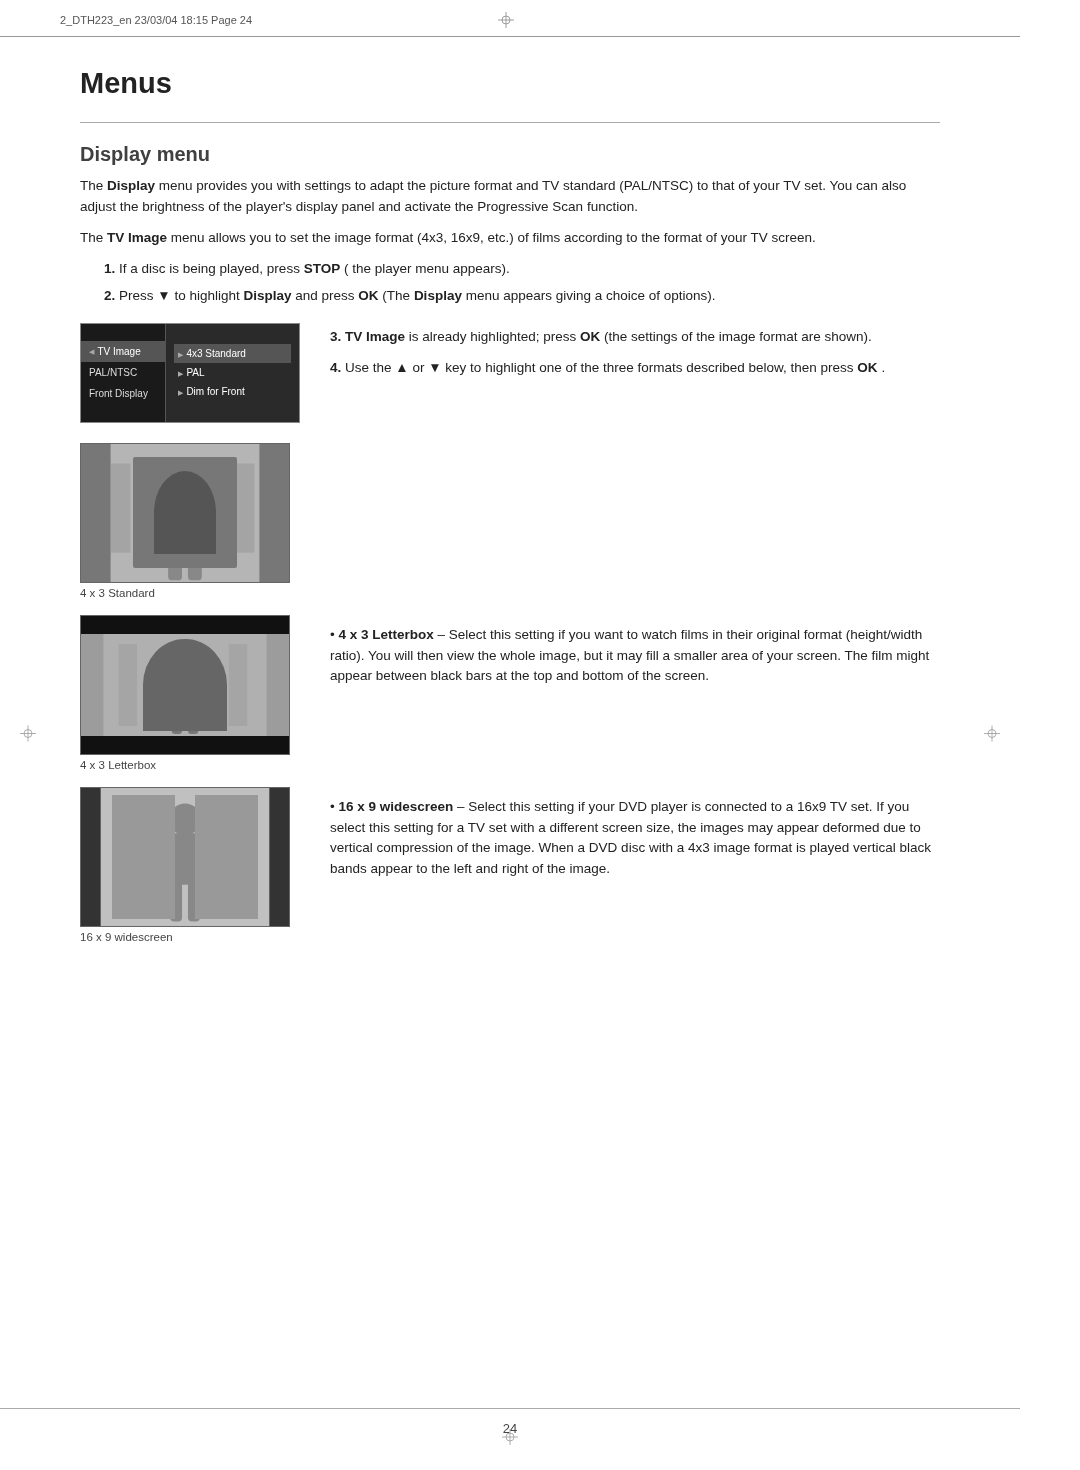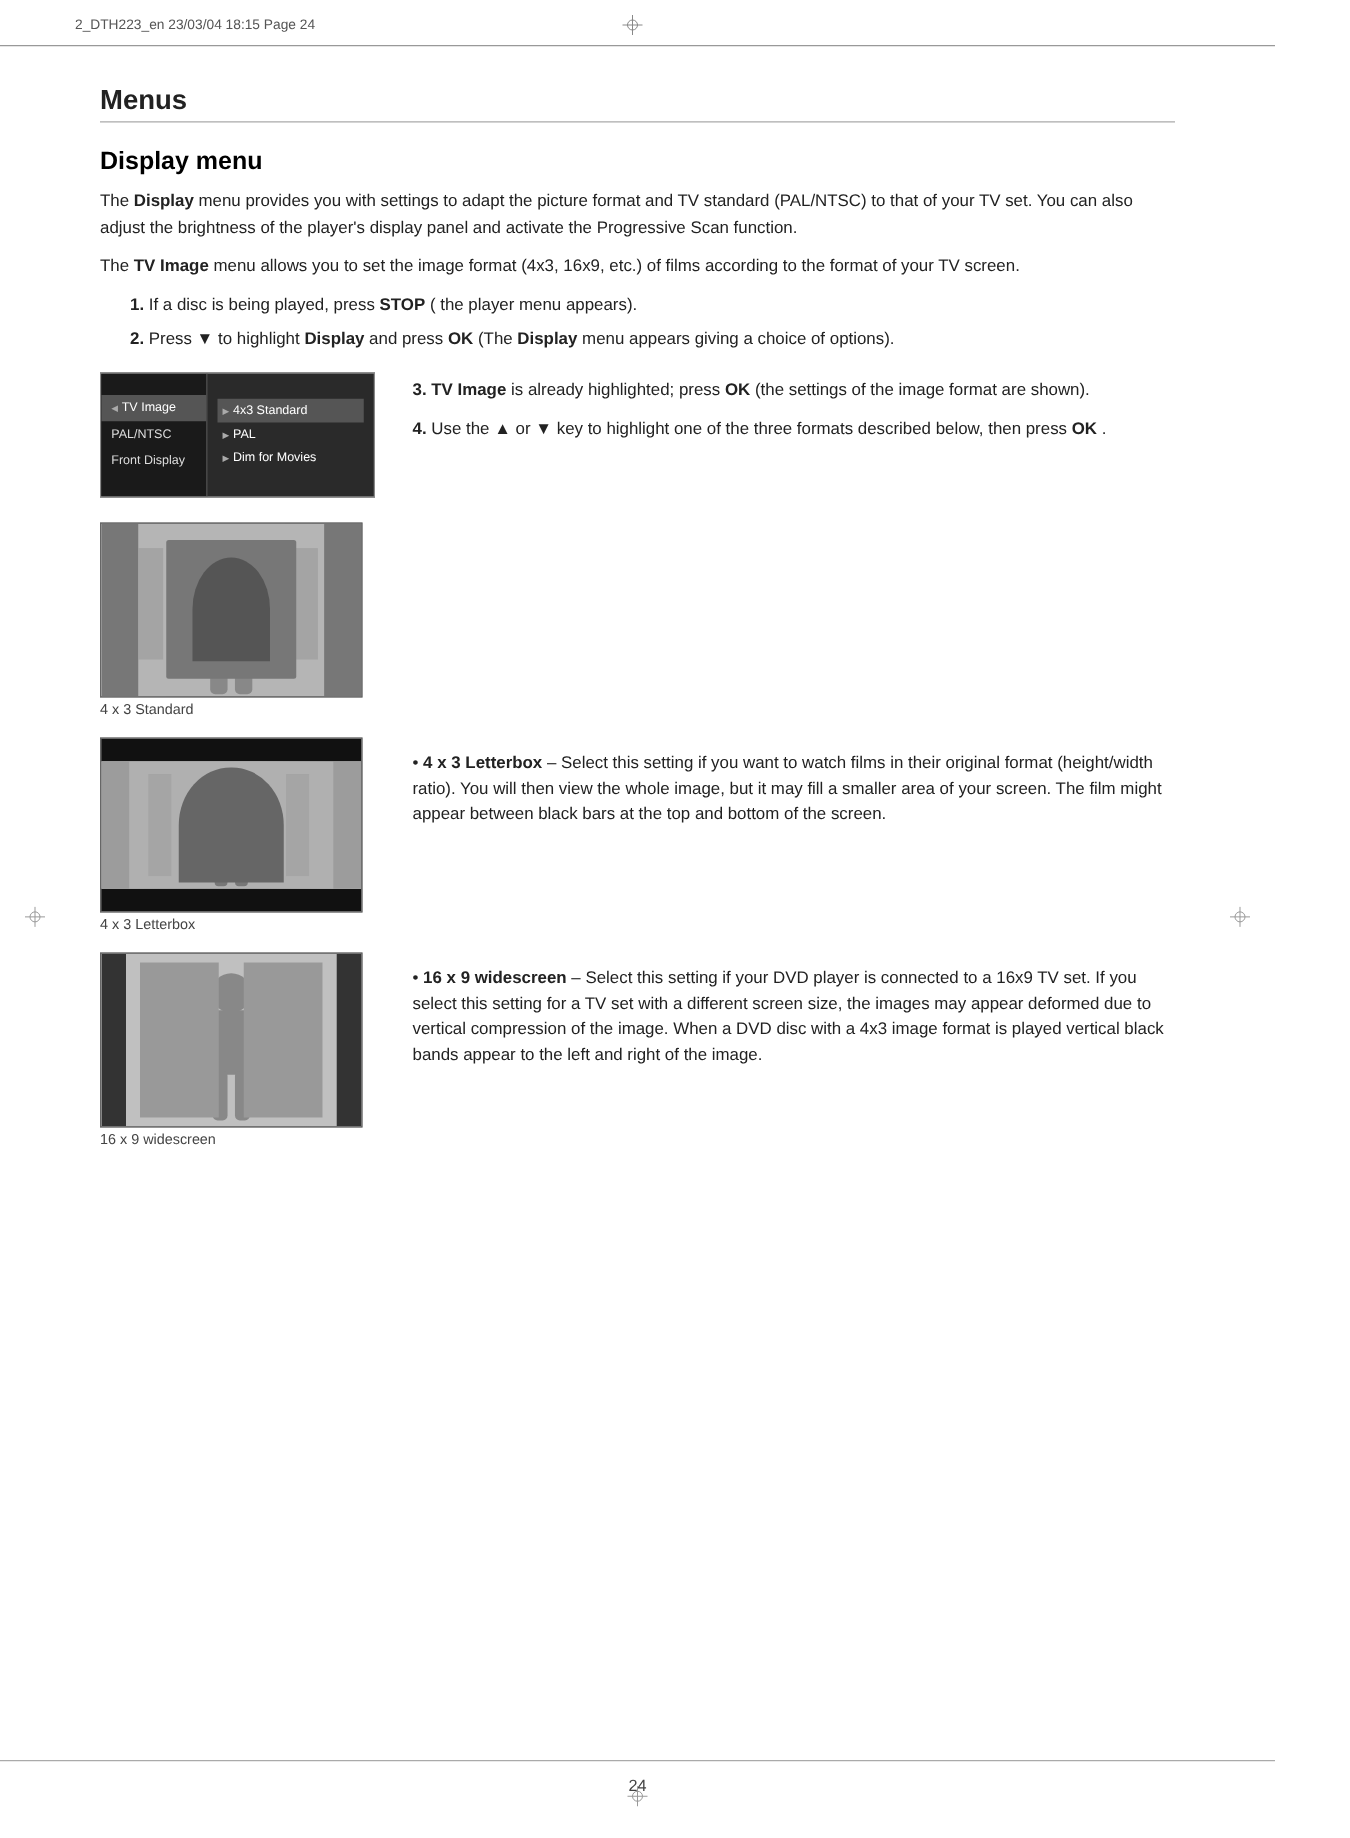--- a/index.html
+++ b/index.html
@@ -31,32 +31,32 @@
       border-bottom: 1px solid #999;
       position: relative;
     }
 
     
     .content {
       padding: 30px 80px 50px 80px;
     }
 
     h1.page-title {
-      font-size: 22px;
+      font-size: 29px;
       font-weight: bold;
       color: #222;
       margin-bottom: 8px;
       border-bottom: 1px solid #aaa;
-      padding-bottom: 4px;
+      padding-bottom: 22px;
     }
 
     h2.section-title {
       font-size: 20px;
       font-weight: bold;
-      color: #000000;
+      color: #404040;
       margin-top: 20px;
       margin-bottom: 10px;
     }
 
     h3.subsection-title {
       font-size: 15px;
       font-weight: bold;
       color: #222;
       margin-top: 16px;
       margin-bottom: 8px;
@@ -367,21 +367,21 @@
       <div class="left-col">
         <div class="menu-screenshot">
           <div class="menu-sidebar">
             <div class="menu-item active">TV Image</div>
             <div class="menu-item">PAL/NTSC</div>
             <div class="menu-item">Front Display</div>
           </div>
           <div class="menu-content-area">
             <div class="menu-content-item highlighted">4x3 Standard</div>
             <div class="menu-content-item">PAL</div>
-            <div class="menu-content-item">Dim for Movies</div>
+            <div class="menu-content-item">Dim for Front</div>
           </div>
         </div>
       </div>
       <div class="right-col">
         <p class="body-text">
           <span class="bold">3.</span>
           <span class="bold"> TV Image</span>
           <span> is already highlighted; press </span>
           <span class="bold">OK</span>
           <span> (the settings of the image format are shown).</span>

